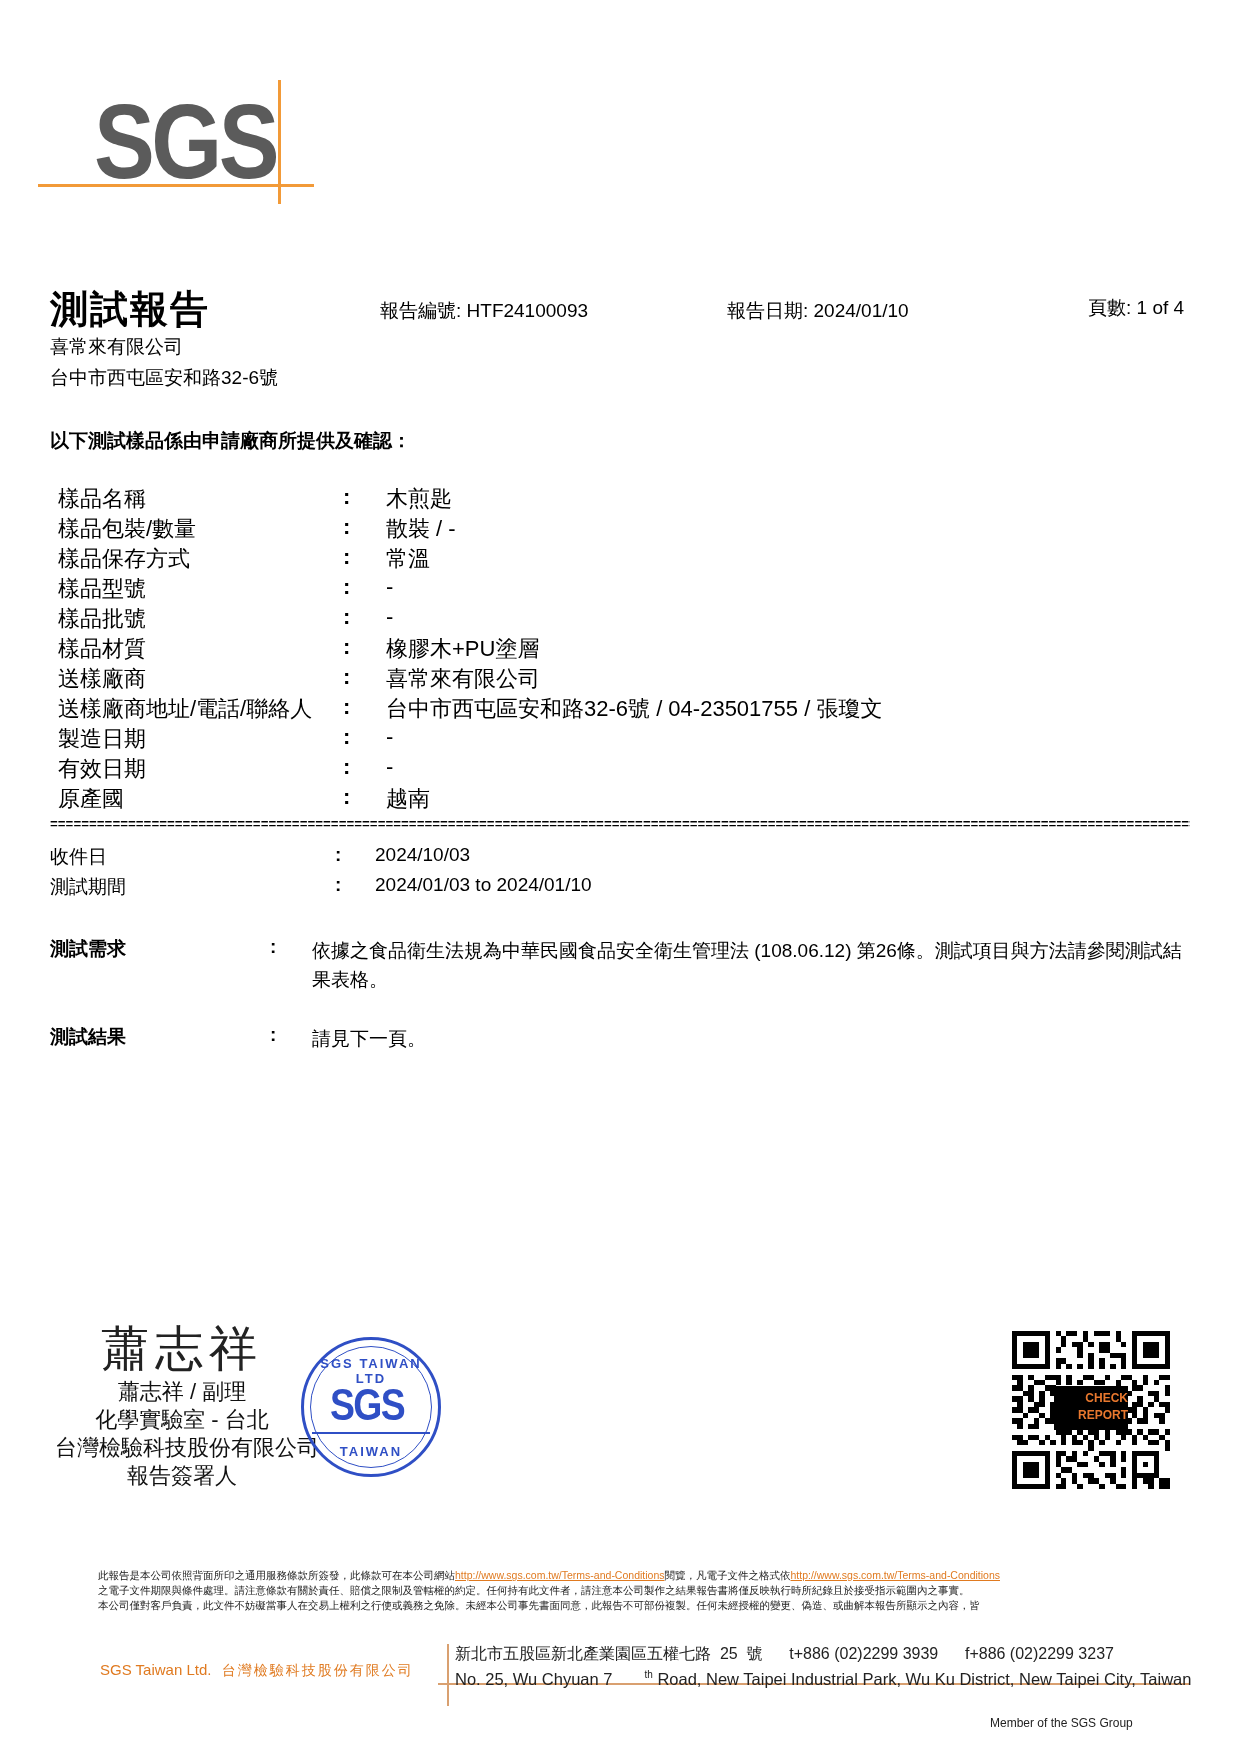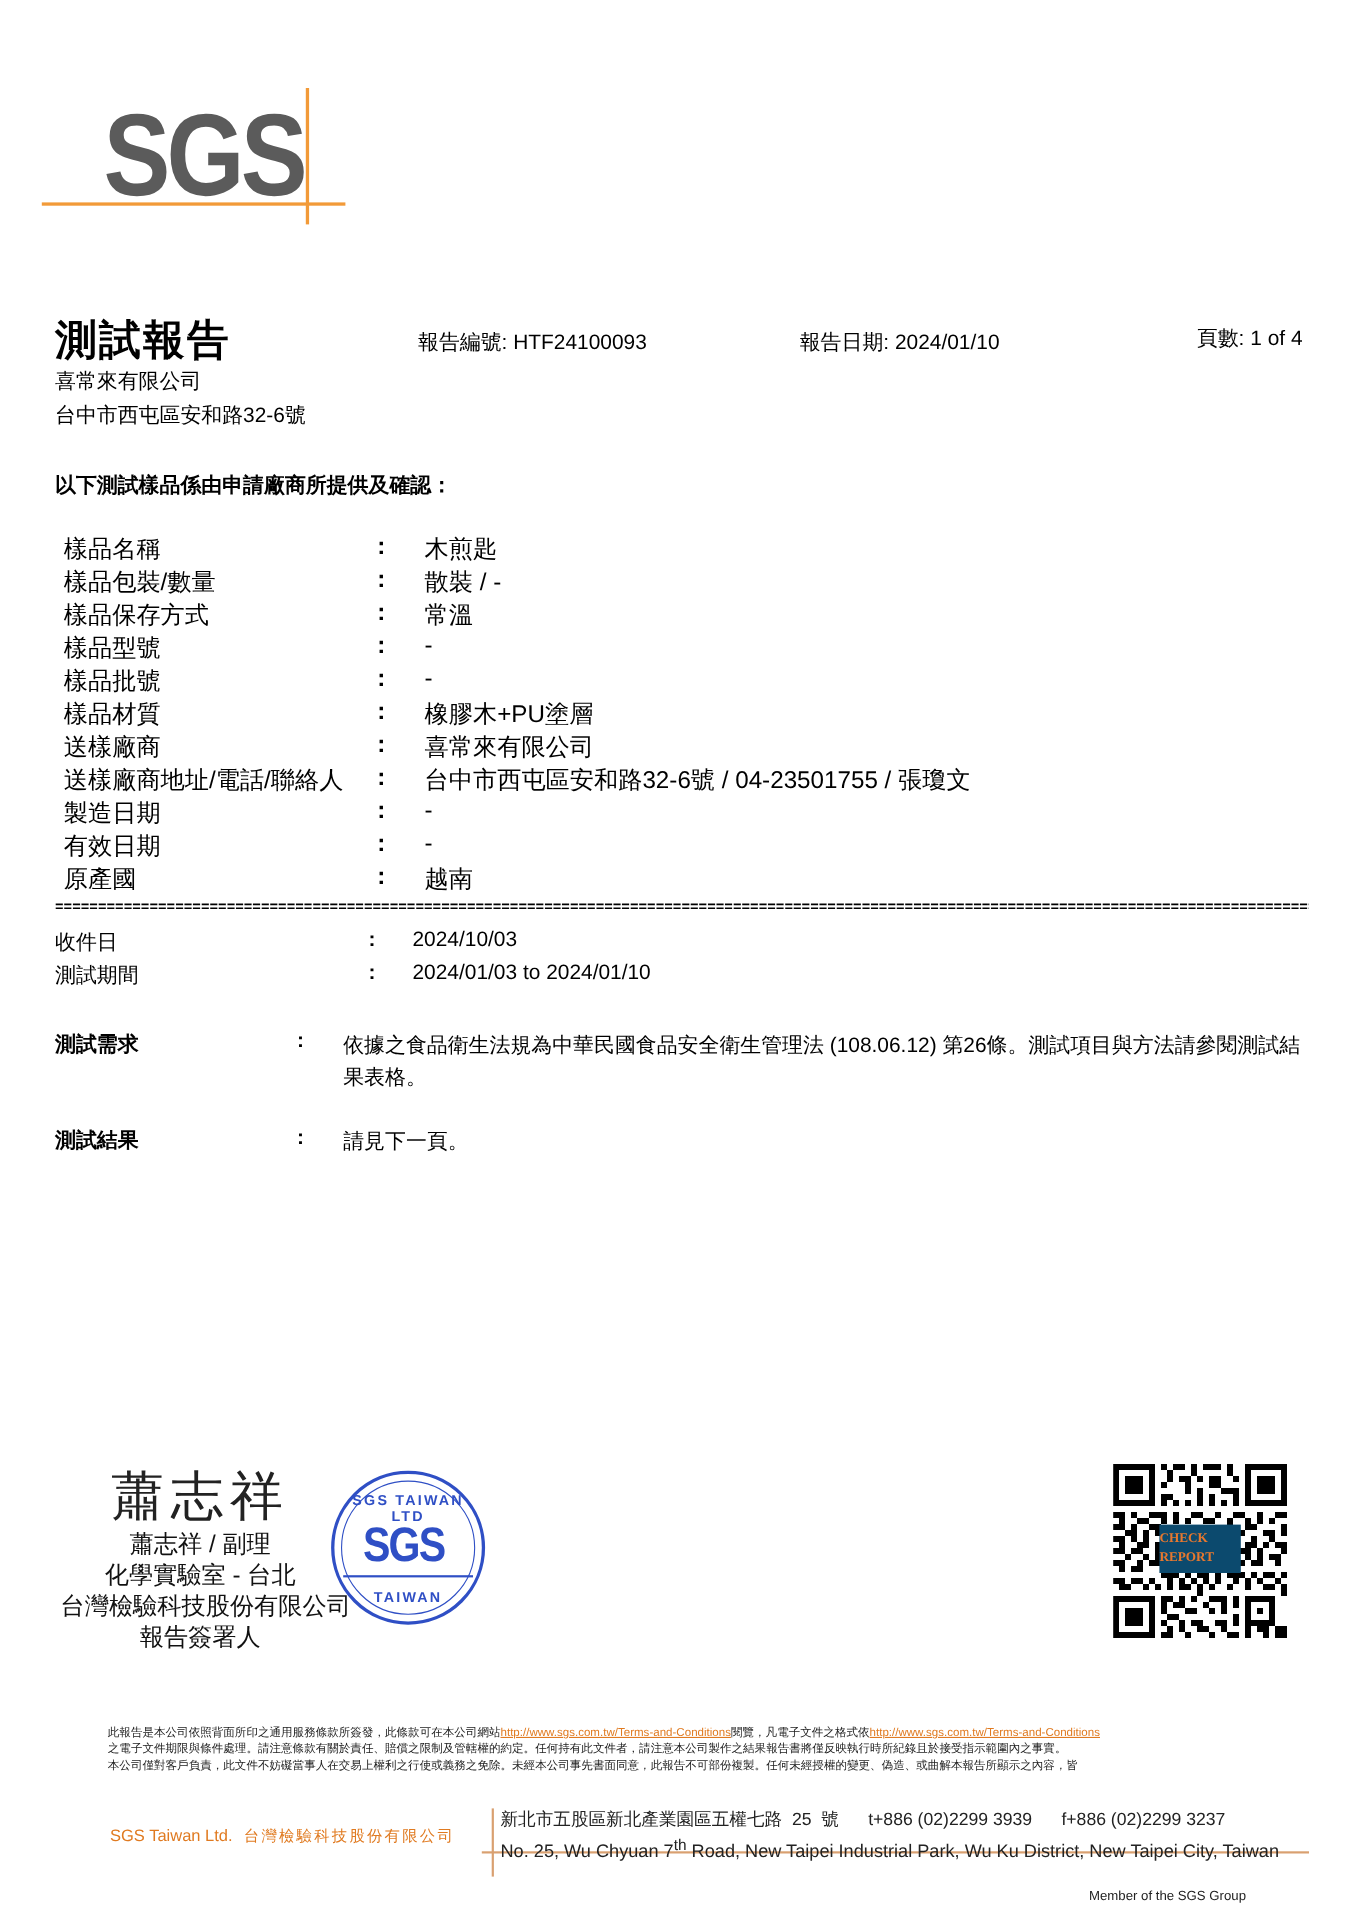--- a/index.html
+++ b/index.html
@@ -45,21 +45,21 @@
 
   .req-row { position: absolute; left: 50px; width: 1140px; font-size: 19px; }
   .req-row .lbl { position: absolute; left: 0; top: 0; font-weight: bold; }
   .req-row .colon { position: absolute; left: 220px; top: 0; font-weight: bold; }
   .req-row .val { position: absolute; left: 262px; top: 0; width: 870px; line-height: 29px; }
 
   
   .sig-block { left: 42px; top: 1318px; width: 280px; height: 186px; text-align: center; }
   .sig-hand {
     font-family: "DejaVu Serif", serif; font-size: 48px; letter-spacing: 6px;
-    color: #222; font-weight: normal; line-height: 60px; margin-top: 12px;
+    color: #222; font-weight: normal; line-height: 60px; margin-top: 0;
   }
   .sig-line { font-size: 22px; line-height: 28px; color: #111; }
 
   
   .stamp {
     left: 301px; top: 1337px; width: 140px; height: 140px; border-radius: 50%;
     border: 3px solid #2f4fc5; box-sizing: border-box;
   }
   .stamp-inner {
     position: absolute; left: 6px; top: 6px; right: 6px; bottom: 6px;
@@ -71,37 +71,37 @@
   }
   .stamp-hline { position: absolute; left: 8px; top: 92px; width: 118px; height: 1.5px; background: #2f4fc5; }
   .stamp-top { position: absolute; left: 0; top: 16px; width: 134px; text-align: center; font-size: 13px; font-weight: bold; color: #2f4fc5; letter-spacing: 2px; }
   .stamp-bottom { position: absolute; left: 0; top: 104px; width: 134px; text-align: center; font-size: 13px; font-weight: bold; color: #2f4fc5; letter-spacing: 2px; }
 
   
   .qr { left: 1012px; top: 1330px; width: 158px; height: 160px; }
   .qr svg { display: block; }
   .qr-label {
     position: absolute; left: 42px; top: 56px; width: 74px; height: 44px;
-    background: #0c4a6e; text-align: left; font-family: Liberation Serif, serif;
+    background: #000000; text-align: right; font-family: Liberation Sans, sans-serif;
     font-size: 12px; font-weight: bold; color: #e8782e; line-height: 17px; padding-top: 4px; box-sizing: border-box;
   }
 
   
   .disclaimer {
     left: 98px; top: 1568px; width: 1040px; font-size: 10.5px; line-height: 15px; color: #222;
   }
   .disclaimer a { color: #e07a20; text-decoration: underline; }
 
   .footer-company { left: 100px; top: 1661px; font-size: 15px; color: #e07a20; }
   .footer-company .cn { font-family: "DejaVu Serif", serif; font-size: 14px; letter-spacing: 2px; margin-left: 6px; }
   .footer-vline { left: 447px; top: 1644px; width: 2px; height: 62px; background: #d9a070; }
   .footer-hline { left: 438px; top: 1683px; width: 752px; height: 2px; background: #d9a070; }
   .footer-addr1 { left: 455px; top: 1644px; font-size: 16px; color: #222; white-space: nowrap; }
   .footer-addr2 { left: 455px; top: 1669px; font-size: 16.5px; color: #222; white-space: nowrap; }
-  .footer-addr2 sup { font-size: 14px; }
+  .footer-addr2 sup { font-size: 10px; margin-left: 32px; }
   .footer-member { left: 990px; top: 1703px; font-size: 12px; color: #222; margin-top: 13px; }
 </style>
 </head>
 <body>
 
 <div class="abs logo">
   <div class="logo-text">SGS</div>
   <div class="logo-hline"></div>
   <div class="logo-vline"></div>
 </div>

